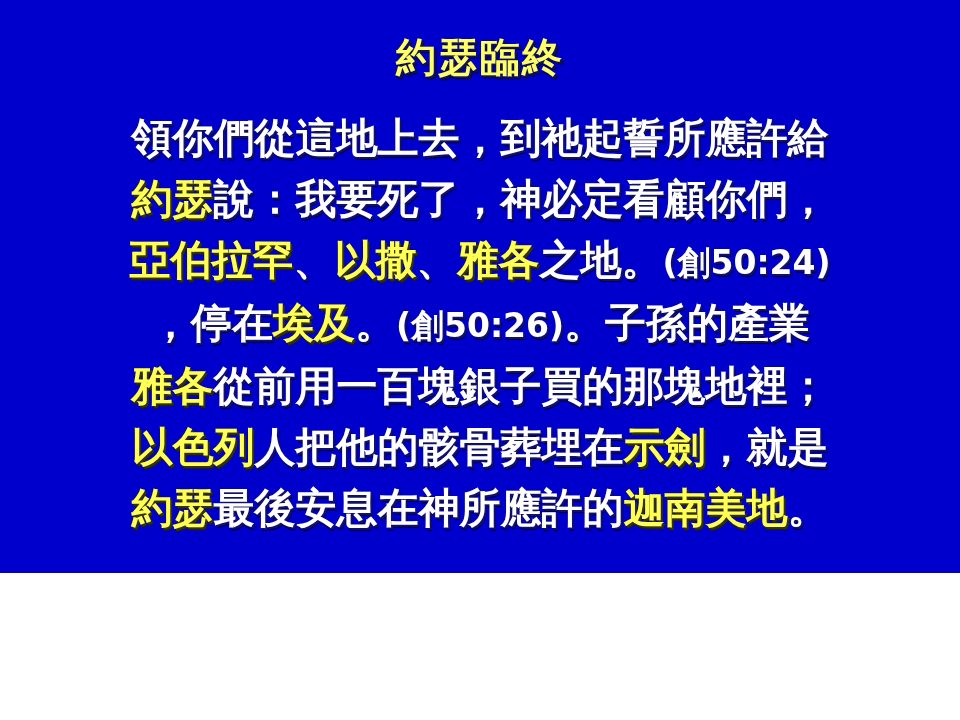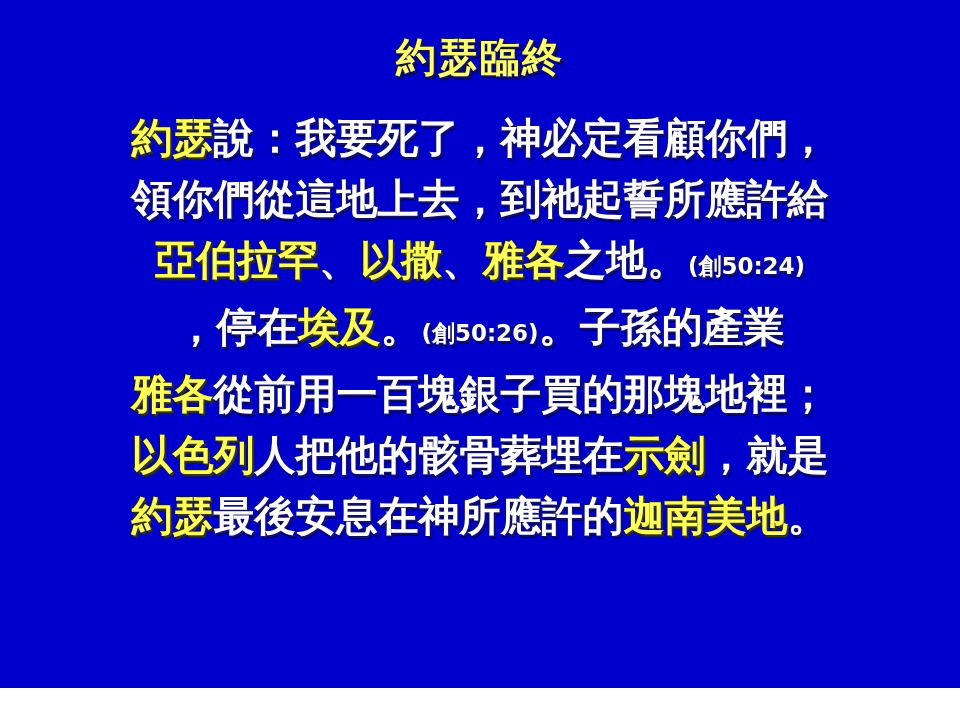--- a/index.html
+++ b/index.html
@@ -8,21 +8,21 @@
   }
   body {
     width: 960px;
     height: 720px;
     overflow: hidden;
     font-family: "DejaVu Sans", "Liberation Sans", sans-serif;
   }
   .slide {
     position: relative;
     width: 960px;
-    height: 688px;
+    height: 573px;
     background: #0000CC;
     box-sizing: border-box;
   }
   .slide-title {
     position: absolute;
     top: 36px;
     left: 0;
     width: 960px;
     text-align: center;
     font-size: 40px;
@@ -58,36 +58,36 @@
        2px 2px 0 #111166,
        2px 3px 1px #000033;
   }
   .hl {
     color: #FFFF55;
     text-shadow:
        2px 2px 0 #333300,
        2px 3px 1px #222200;
   }
   .ref {
-    font-size: 23px;
+    font-size: 33px;
     font-weight: bold;
     letter-spacing: 0px;
     font-family: "DejaVu Sans", "Liberation Sans", sans-serif;
   }
 </style>
 </head>
 <body>
 
 <div class="slide">
 
   <div class="slide-title">約瑟臨終</div>
 
   <div class="body-block">
+      <div class="text-line"><span>領你們從這地上去，到祂起誓所應許給</span></div>
       <div class="text-line"><span class="hl">約瑟</span><span>說：我要死了，神必定看顧你們，</span></div>
-      <div class="text-line"><span>領你們從這地上去，到祂起誓所應許給</span></div>
       <div class="text-line"><span class="hl">亞伯拉罕</span><span>、</span><span class="hl">以撒</span><span>、</span><span class="hl">雅各</span><span>之地。</span><span class="ref">(創50:24)</span></div>
       <div class="text-line"><span>，停在</span><span class="hl">埃及</span><span>。</span><span class="ref">(創50:26)</span><span>。子孫的產業</span></div>
       <div class="text-line"><span class="hl">雅各</span><span>從前用一百塊銀子買的那塊地裡；</span></div>
       <div class="text-line"><span class="hl">以色列</span><span>人把他的骸骨葬埋在</span><span class="hl">示劍</span><span>，就是</span></div>
       <div class="text-line"><span class="hl">約瑟</span><span>最後安息在神所應許的</span><span class="hl">迦南美地</span><span>。</span></div>
     </div>
 
 </div>
 
 </body></html>

